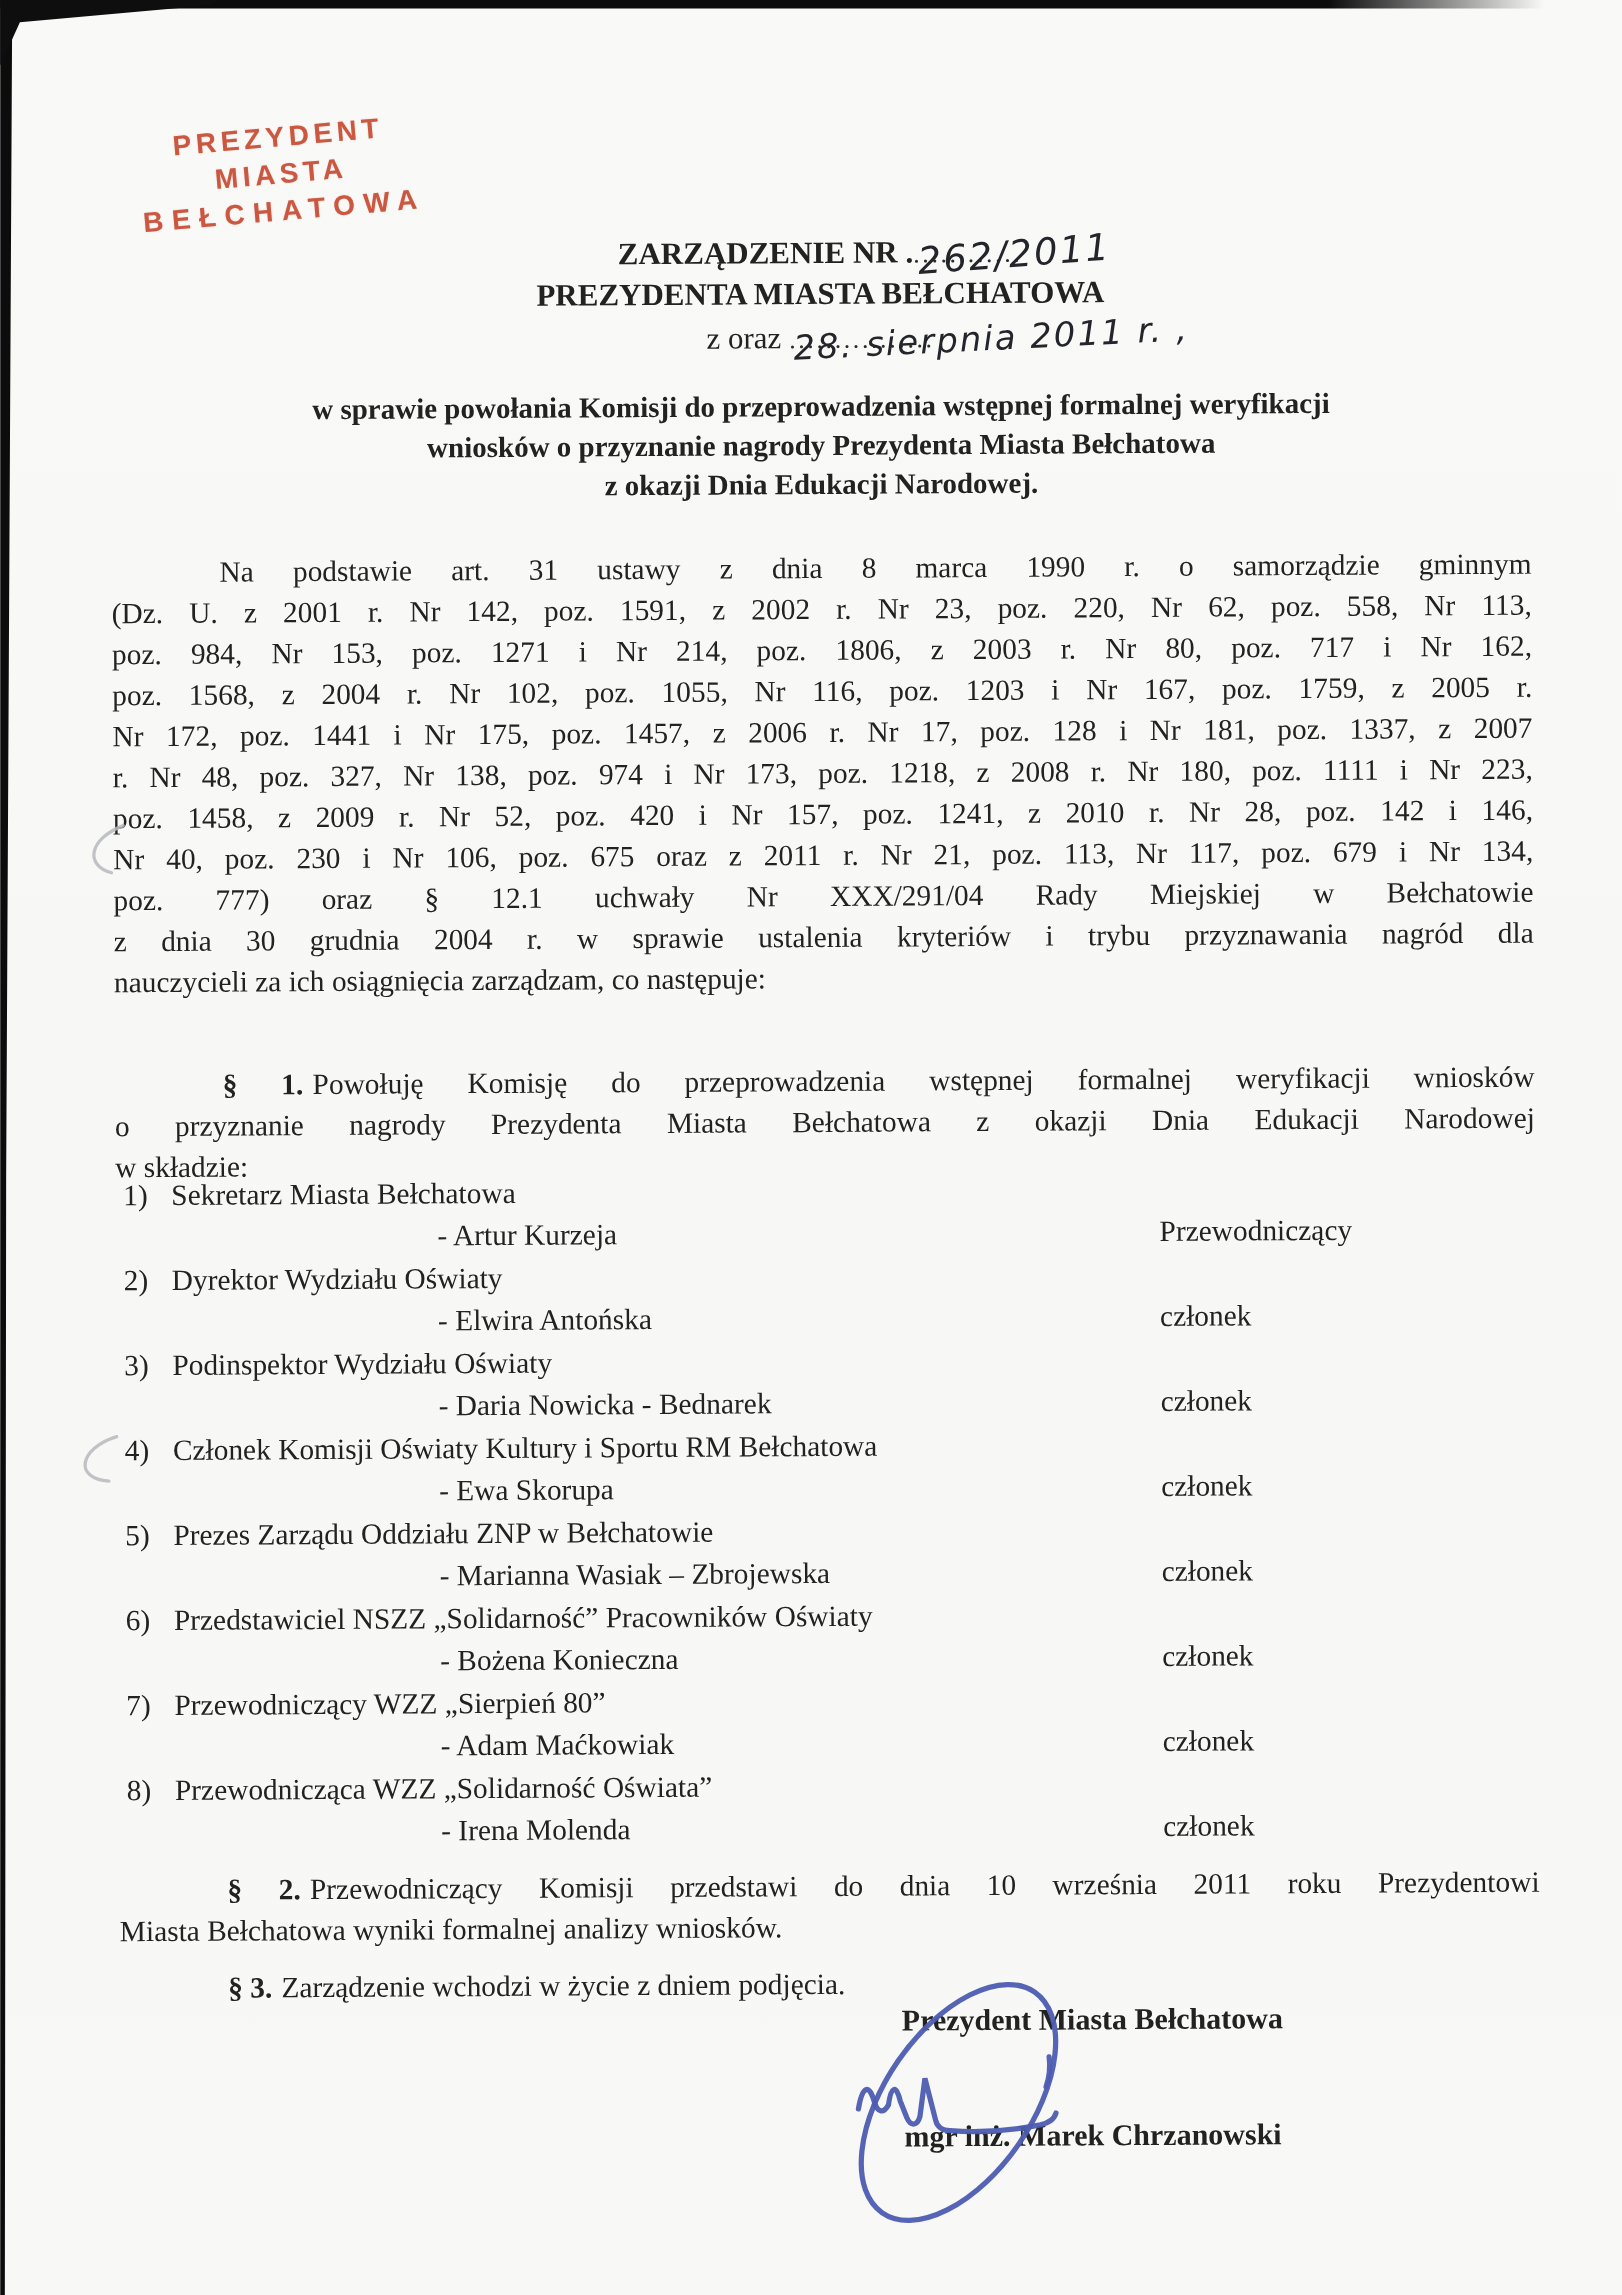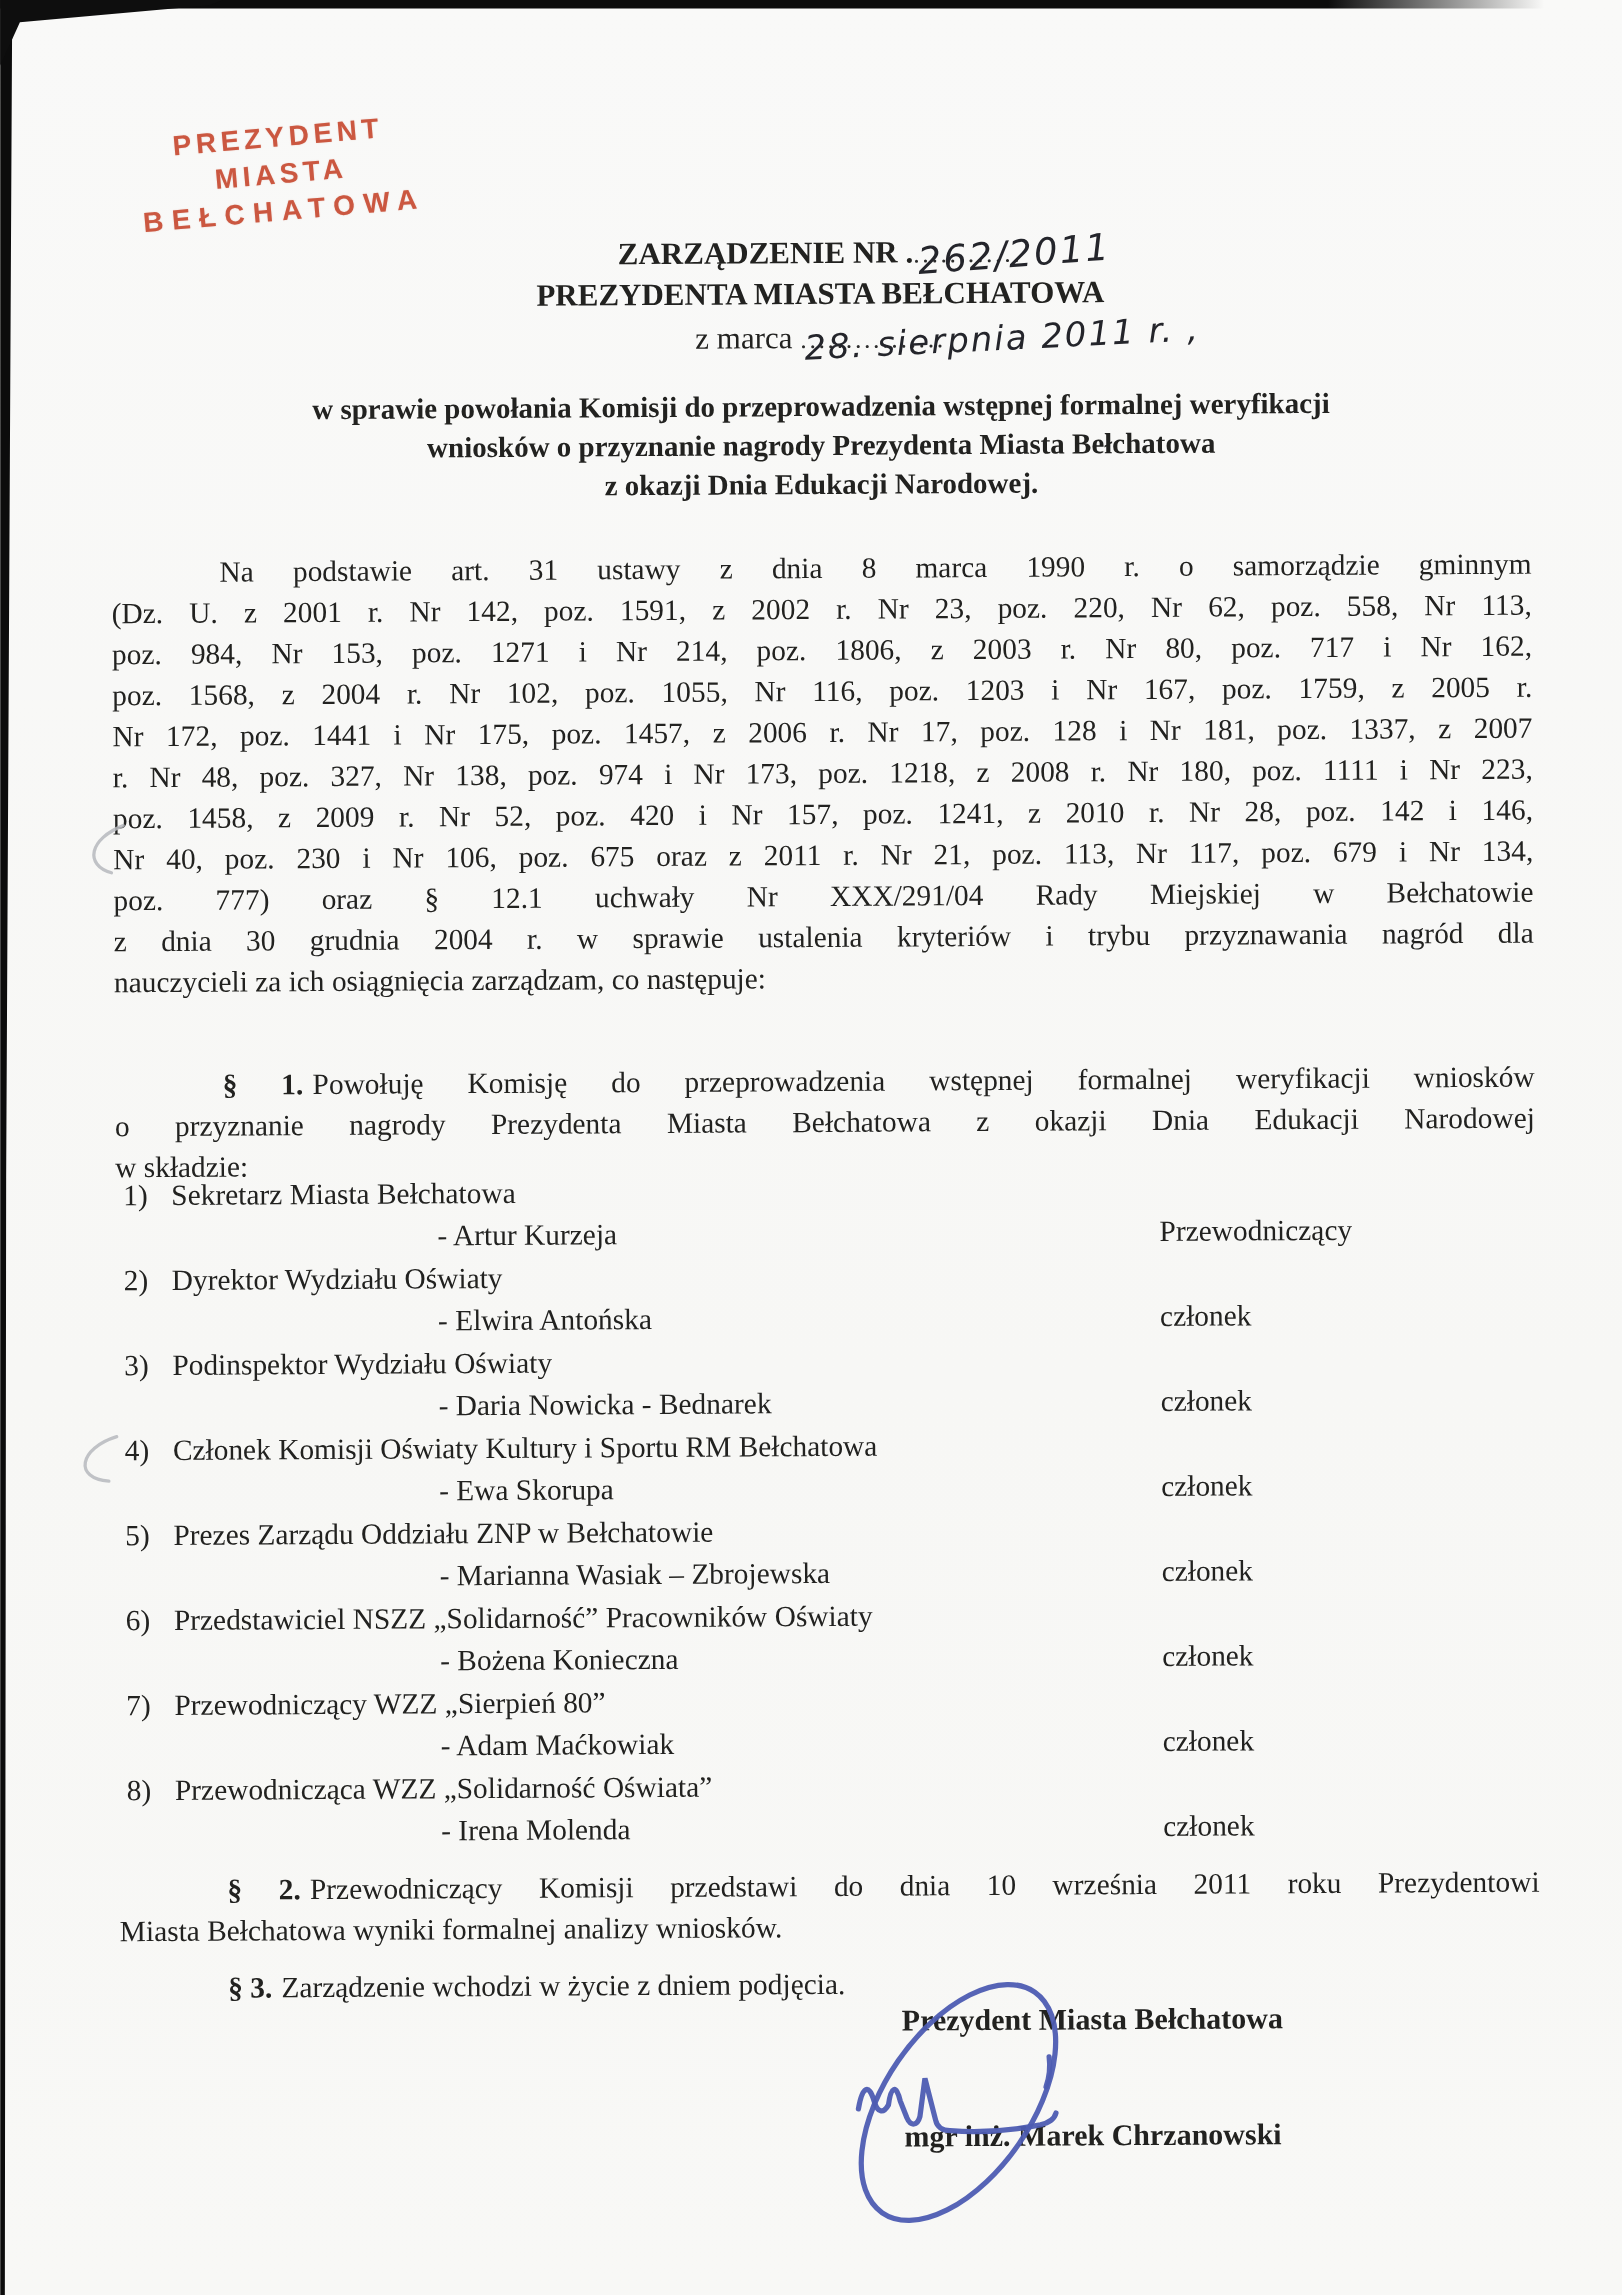--- a/index.html
+++ b/index.html
@@ -82,21 +82,21 @@
       <div>PREZYDENT MIASTA</div>
       <div class="l2">BEŁCHATOWA</div>
     </div>
 
     <div class="title-wrap">
       <div>
         <span>ZARZĄDZENIE NR .</span><span class="dots-wrap"><span class="dots">............</span><span class="hw hw-num">262/2011</span></span>
       </div>
       <div>PREZYDENTA MIASTA BEŁCHATOWA</div>
       <div class="t-line3">
-        <span>z marca</span>
+        <span>z oraz</span>
         <span class="dots-wrap"><span class="dots">................</span><span class="hw hw-date">28. sierpnia 2011 r. ,</span></span>
       </div>
     </div>
 
     <div class="subject">
       <div>w sprawie powołania Komisji do  przeprowadzenia wstępnej formalnej weryfikacji</div>
       <div>wniosków o przyznanie nagrody Prezydenta Miasta Bełchatowa</div>
       <div>z okazji Dnia Edukacji Narodowej.</div>
     </div>
 

